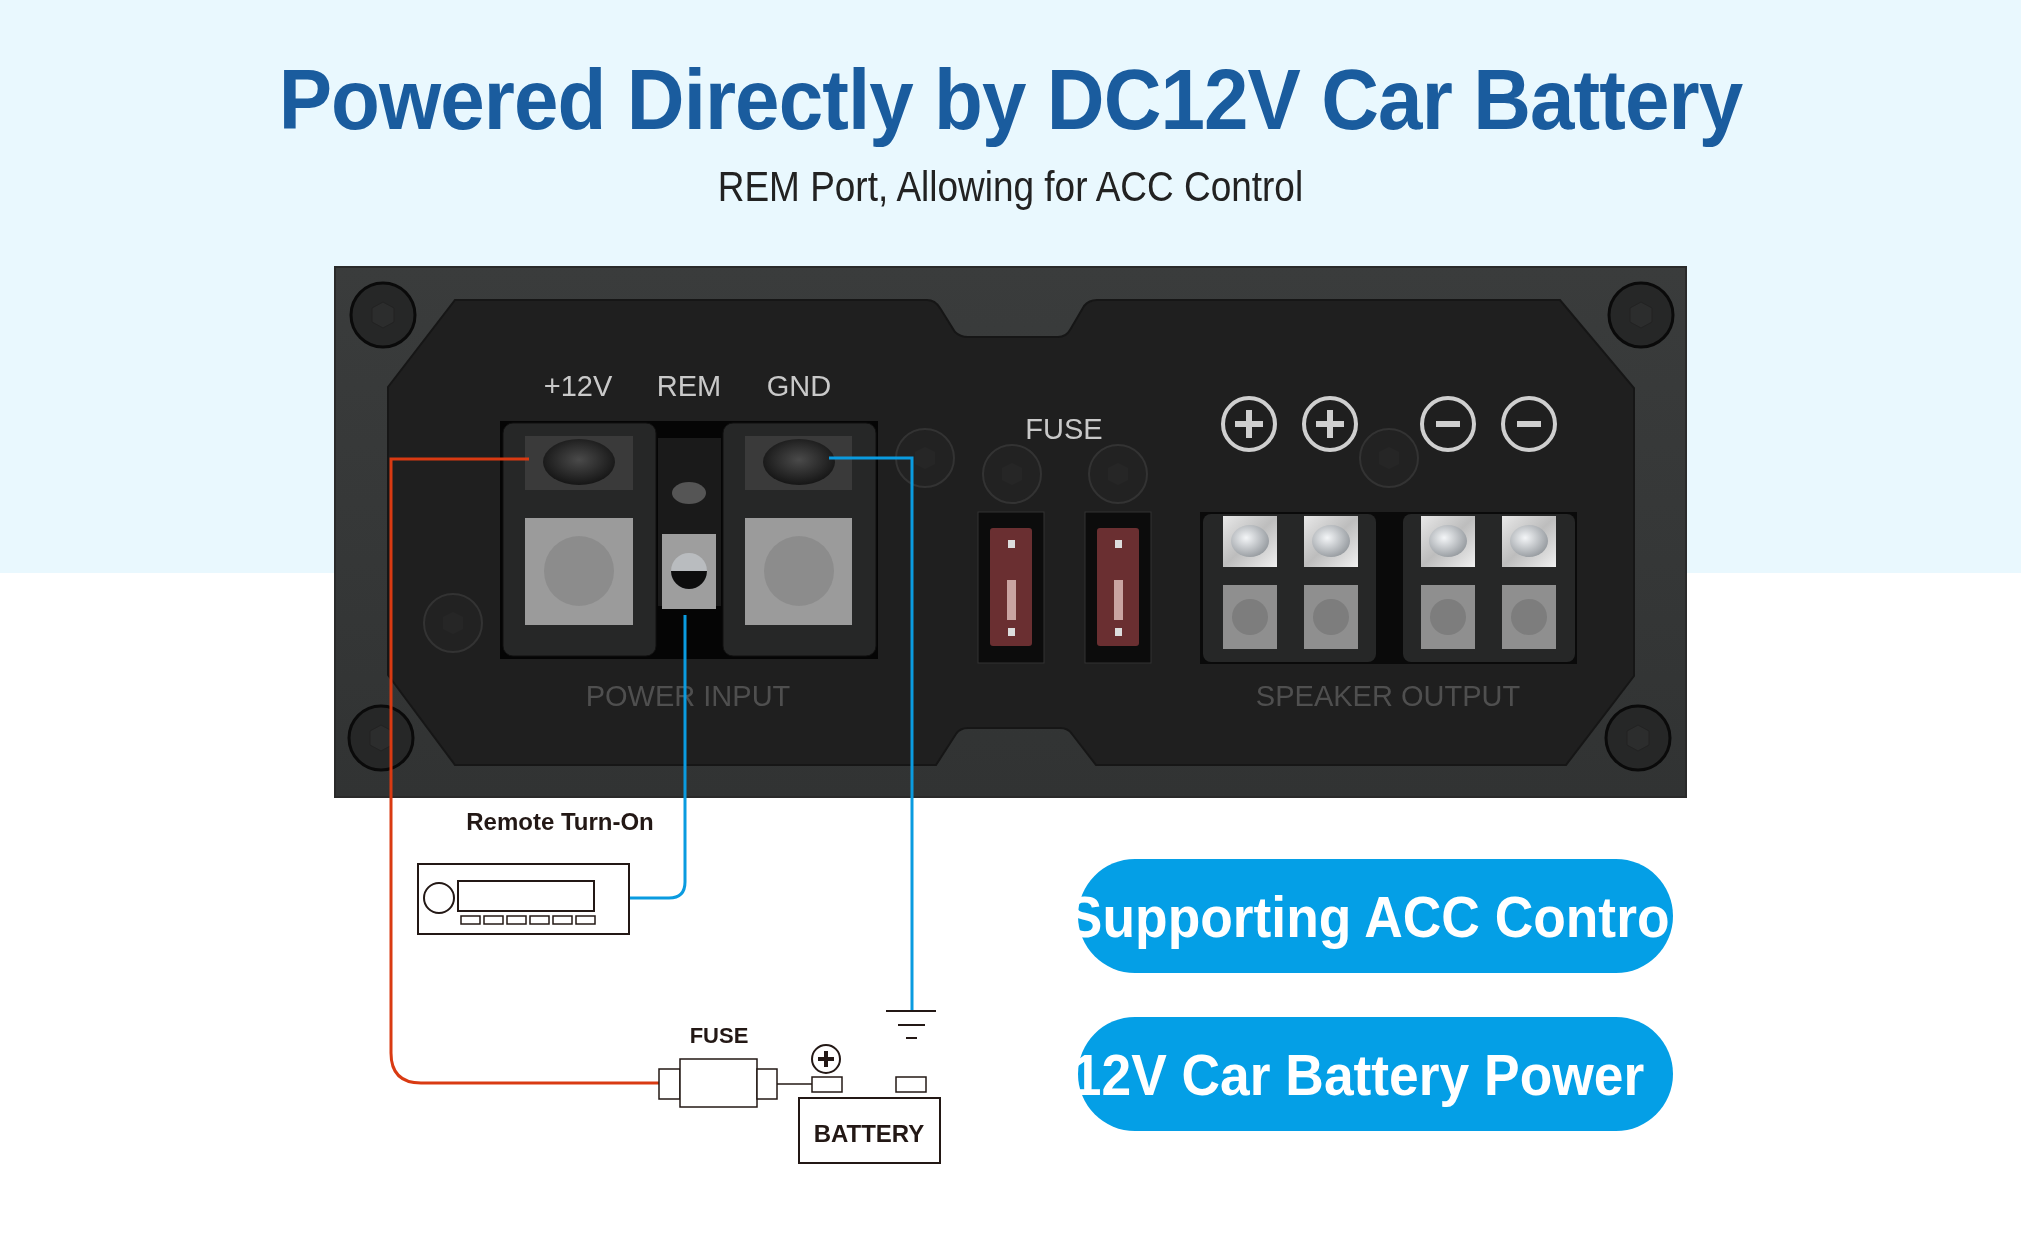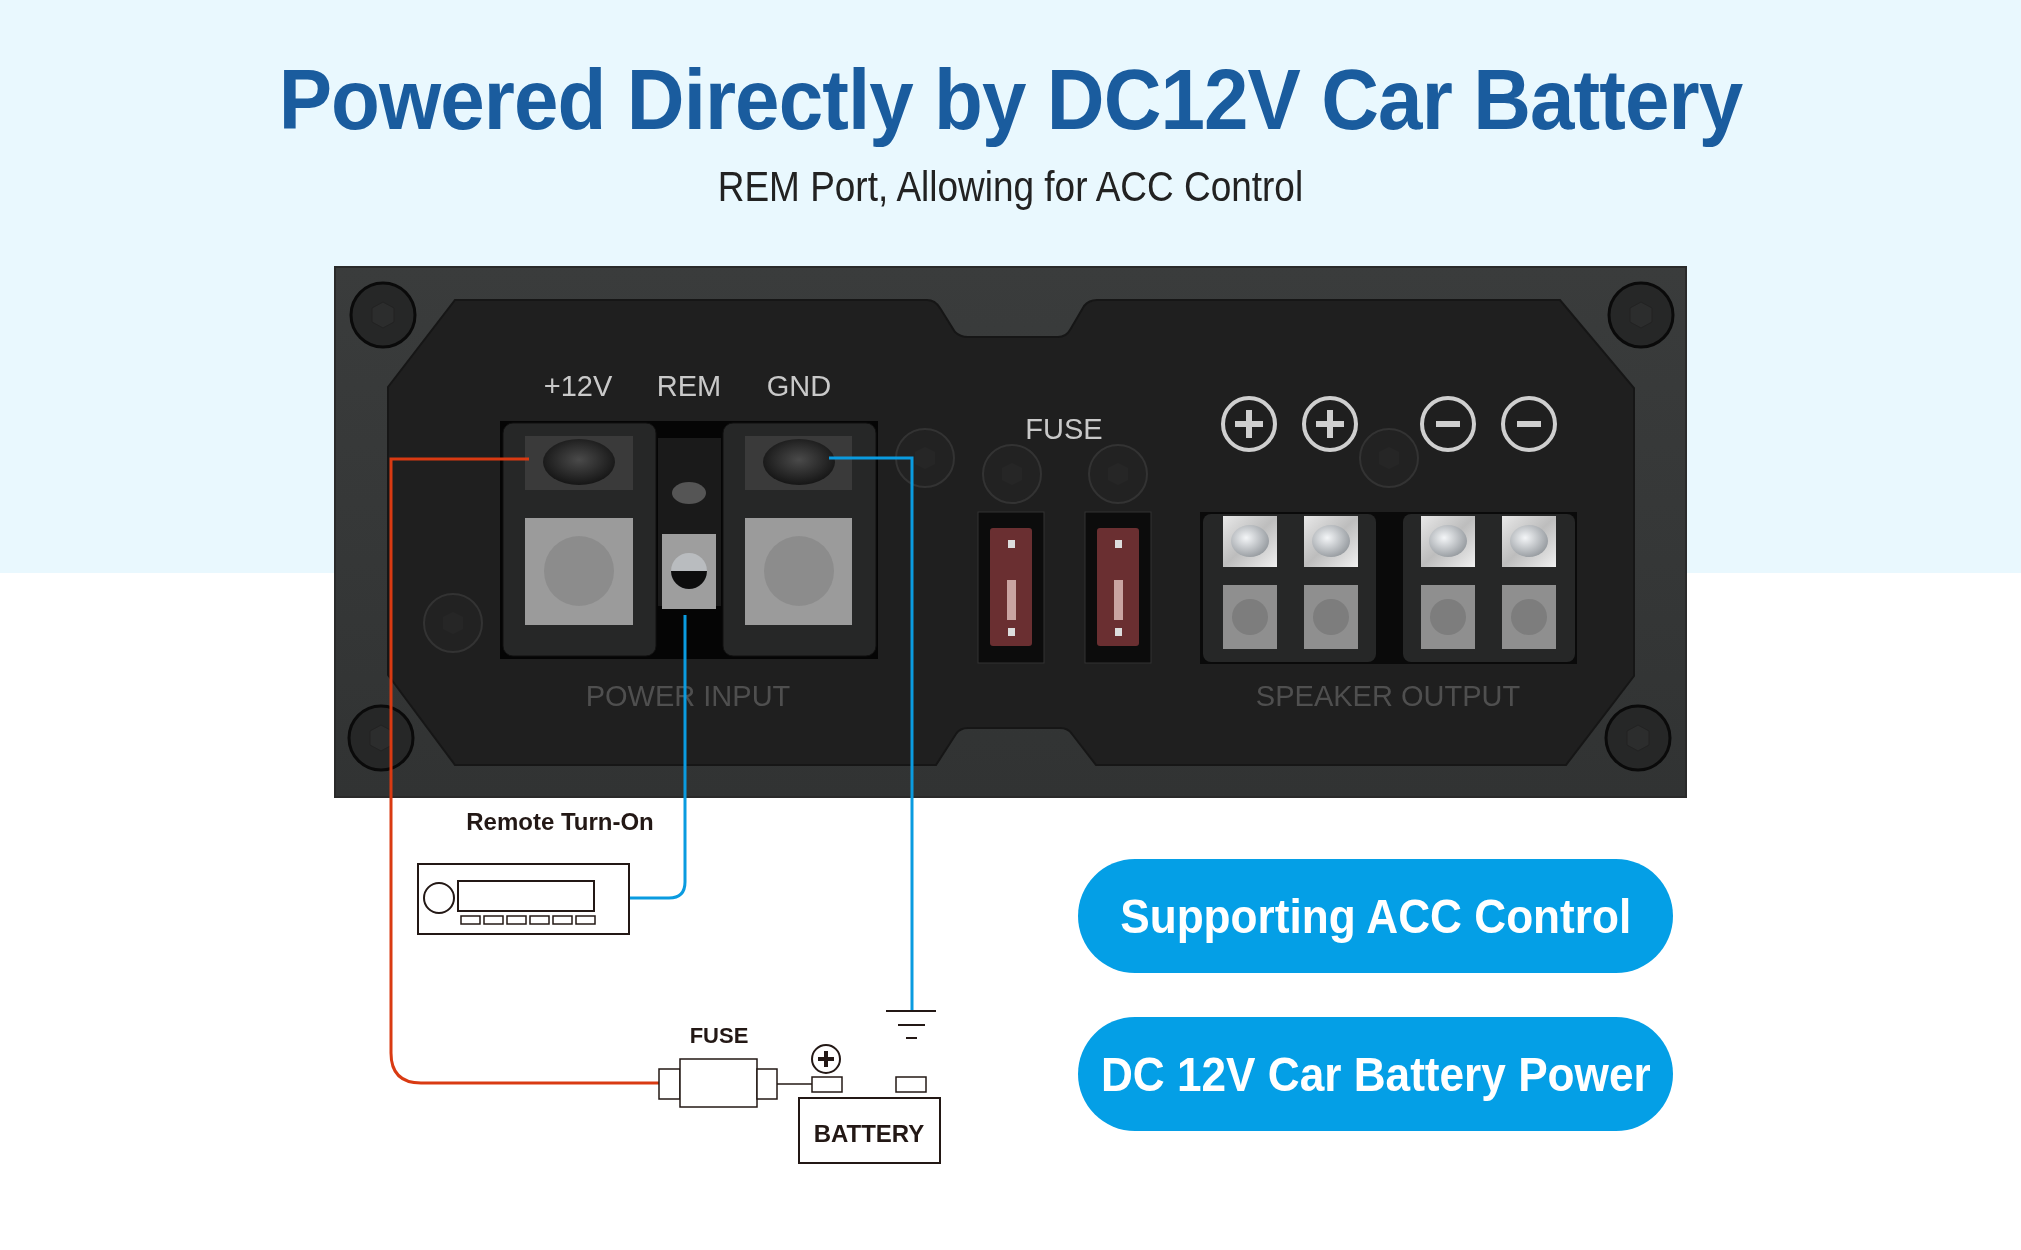--- a/index.html
+++ b/index.html
@@ -18,21 +18,21 @@
   .subtitle {
     position: absolute; left: 0; top: 163px; width: 2021px; text-align: center;
     font-family: "Liberation Sans", sans-serif; font-size: 42px; color: #222;
     transform: scaleX(0.88); transform-origin: 1010px 0;
   }
   svg.diagram { position: absolute; left: 0; top: 0; }
   .pill {
     position: absolute; left: 1078px; width: 595px; height: 114px;
     background: #049fe6; border-radius: 57px;
     display: flex; align-items: center; justify-content: center;
-    color: #ffffff; font-weight: bold; font-size: 48px;
+    color: #ffffff; font-weight: bold; font-size: 58px;
     font-family: "Liberation Sans", sans-serif;
   }
   .pill span { display: inline-block; transform: scaleX(0.92); white-space: nowrap; }
   .lbl { font-family: "Liberation Sans", sans-serif; }
 </style>
 </head>
 <body>
 
 <div class="band"></div>
 <div class="title">Powered Directly by DC12V Car Battery</div>
@@ -245,15 +245,15 @@
       <line x1="886" y1="1011" x2="936" y2="1011" stroke="#231815" stroke-width="2"></line>
       <line x1="898" y1="1025" x2="925" y2="1025" stroke="#231815" stroke-width="2"></line>
       <line x1="906" y1="1038" x2="917" y2="1038" stroke="#231815" stroke-width="2"></line>
     </g>
   </g>
 </svg>
 
 <div class="pill" style="top:859px;">
   <span>Supporting ACC Control</span>
 </div>
-<div class="pill" style="top:1017px;">
+<div class="pill" style="top:1017px;justify-content:flex-end;">
   <span>DC 12V Car Battery Power</span>
 </div>
 
 </body></html>

